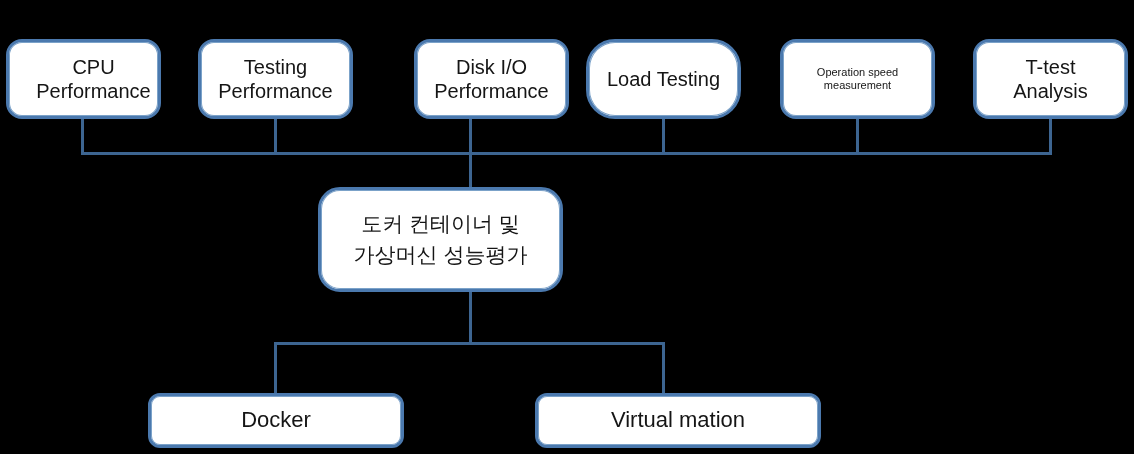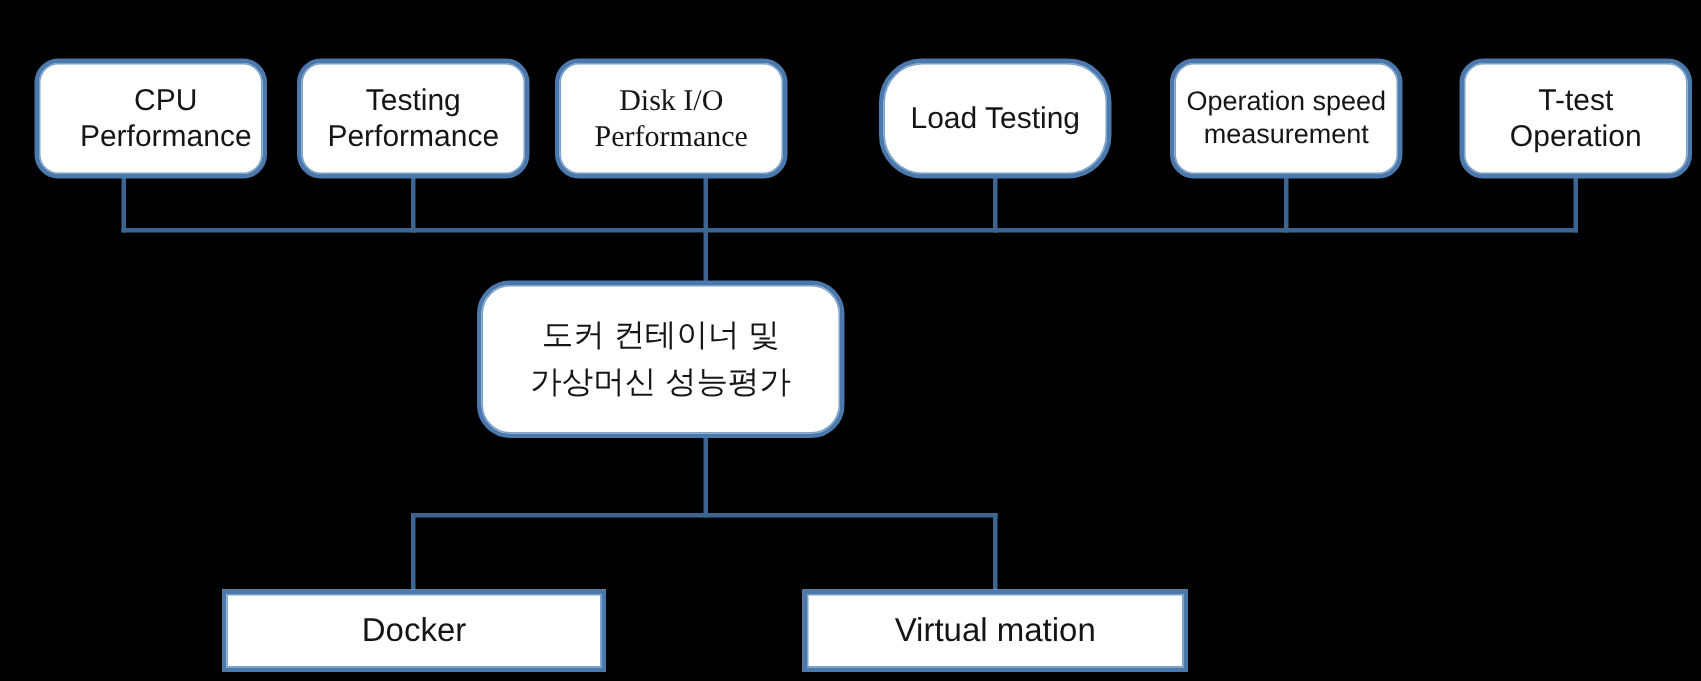--- a/index.html
+++ b/index.html
@@ -31,44 +31,44 @@
     white-space: pre-line;
     line-height: 1.22;
   }
   .top-node {
     top: 39px;
     width: 155px;
     height: 80px;
     border-radius: 16px;
     font-size: 20px;
   }
-  .tn1 { left: 23px; padding-left: 20px; }
+  .tn1 { left: 6px; padding-left: 20px; }
   .tn2 { left: 198px; }
-  .tn3 { left: 370px; font-family: Liberation Serif, serif; }
+  .tn3 { left: 414px; }
   .tn4 { left: 586px; border-radius: 29px; }
   .tn5 { left: 780px; }
   .tn6 { left: 973px; }
-  .tn5 .node-label { font-size: 18px; }
+  .tn5 .node-label { font-size: 11px; }
   .center-node {
     left: 318px;
     top: 187px;
     width: 245px;
     height: 105px;
     border-radius: 22px;
     font-size: 21px;
   }
   .center-node .node-label { line-height: 1.45; }
   .bottom-node {
     top: 393px;
     height: 55px;
-    border-radius: 0;
+    border-radius: 12px;
     font-size: 22px;
   }
   .bn1 { left: 148px; width: 256px; }
-  .bn2 { left: 535px; width: 257px; }
+  .bn2 { left: 535px; width: 286px; }
   .line {
     position: absolute;
     background: #3d6591;
   }
   .hline { height: 3px; }
   .vline { width: 3px; }
   
   .stub-t1 { left: 81px;   top: 117px; height: 38px; }
   .stub-t2 { left: 274px;  top: 117px; height: 38px; }
   .stub-t3 { left: 469px;  top: 117px; height: 73px; } 
@@ -114,21 +114,21 @@
   </div>
   <div class="node top-node tn4">
     <span class="node-label">Load Testing</span>
   </div>
   <div class="node top-node tn5">
     <span class="node-label">Operation speed
 measurement</span>
   </div>
   <div class="node top-node tn6">
     <span class="node-label">T-test
-Operation</span>
+Analysis</span>
   </div>
 
   <div class="node center-node">
     <span class="node-label">도커 컨테이너 및
 가상머신 성능평가</span>
   </div>
 
   <div class="node bottom-node bn1">
     <span class="node-label">Docker</span>
   </div>

